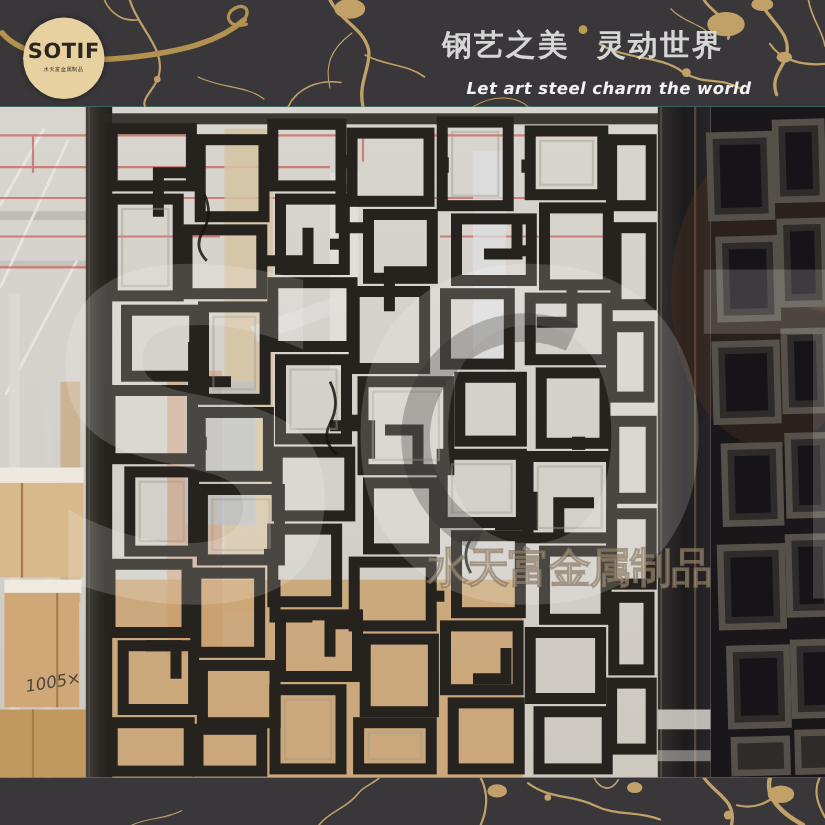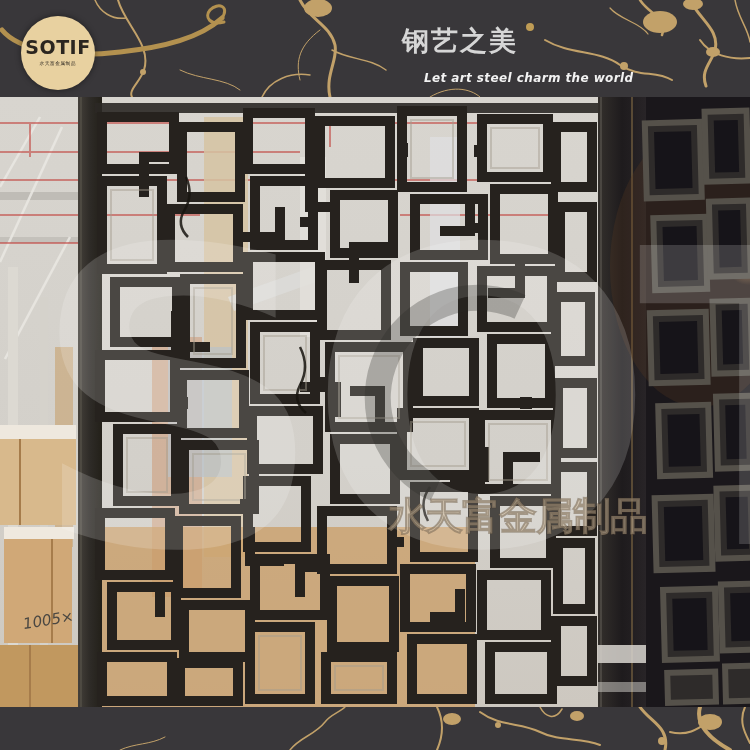--- a/index.html
+++ b/index.html
@@ -14,21 +14,21 @@
   .logo-circle{position:absolute;left:21px;top:16px;width:74px;height:74px;border-radius:50%;
                background:#e8d1a0;display:flex;flex-direction:column;align-items:center;
                justify-content:center;z-index:5;box-shadow:0 0 6px rgba(0,0,0,.45);}
   .logo-text{font-size:19px;font-weight:bold;color:#2b2620;letter-spacing:.5px;line-height:1;}
   .logo-sub{font-size:6px;color:#2b2620;margin-top:2px;letter-spacing:.5px;transform:scale(.8);}
   
   .slogan-row{position:absolute;left:402px;top:23px;display:flex;align-items:flex-start;gap:8px;z-index:6;}
   .slogan-cn{font-size:27px;font-weight:bold;color:#d6d6d6;letter-spacing:2px;white-space:nowrap;
              font-family:"DejaVu Sans","Liberation Serif",sans-serif;}
   .slogan-dot{width:8px;height:8px;border-radius:50%;background:#bf9c55;flex:0 0 auto;}
-  .tagline{position:absolute;left:424px;top:71px;font-size:12px;font-style:italic;font-weight:bold;
+  .tagline{position:absolute;left:424px;top:71px;font-size:15px;font-style:italic;font-weight:bold;
            color:#f2f2f2;letter-spacing:.4px;z-index:6;white-space:nowrap;}
   .swoosh{position:absolute;left:385px;top:30px;z-index:4;}
   
   .photo{position:absolute;left:0;top:97px;width:750px;height:610px;}
 </style>
 </head>
 <body>
 
 <div class="stage">
 
@@ -63,20 +63,21 @@
       <div class="logo-text">SOTIF</div>
       <div class="logo-sub">水天富金属制品</div>
     </div>
     <svg class="swoosh" width="250" height="62" viewBox="0 0 250 62">
       <path d="M2 30 C20 52 70 58 120 52 C165 47 200 38 222 18" fill="none" stroke="#b3914f" stroke-width="5" stroke-linecap="round"></path>
       <path d="M222 18 C230 6 218 2 210 10 C204 17 210 26 224 22" fill="none" stroke="#b3914f" stroke-width="3" stroke-linecap="round"></path>
     </svg>
     <div class="slogan-row">
       <span class="slogan-cn">钢艺之美</span>
       <span class="slogan-dot"></span>
+      <span class="slogan-cn">灵动世界</span>
     </div>
     <div class="tagline">Let art steel charm the world</div>
   </div>
 
   <svg class="photo" viewBox="0 0 750 610" preserveAspectRatio="none">
     <defs>
       <linearGradient id="postGrad" x1="0" y1="0" x2="1" y2="0">
         <stop offset="0" stop-color="#44403a"></stop>
           <stop offset=".5" stop-color="#2e2b27"></stop>
           <stop offset="1" stop-color="#232019"></stop>

